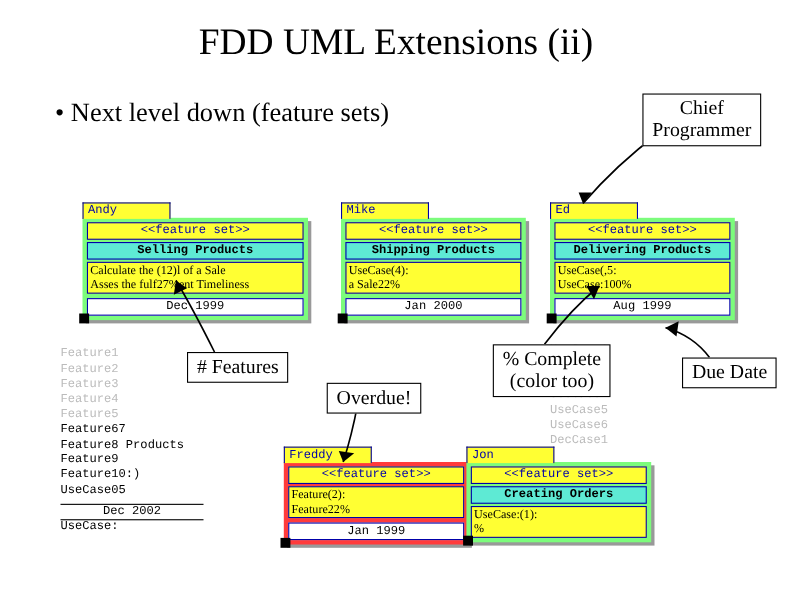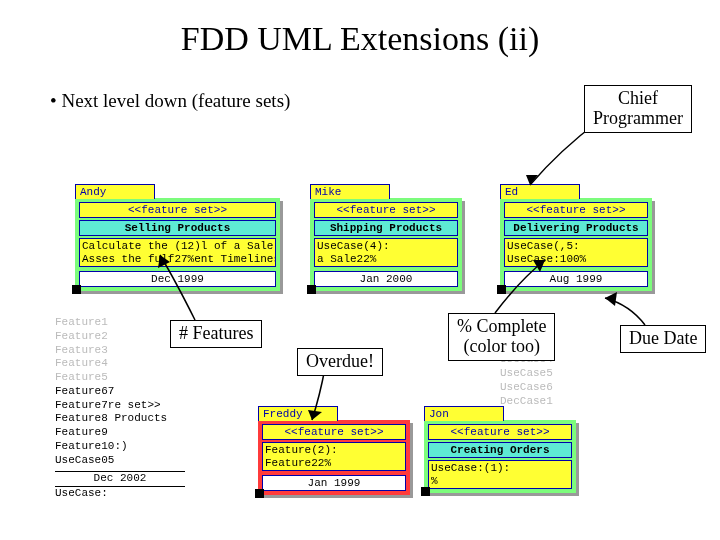--- a/index.html
+++ b/index.html
@@ -16,21 +16,21 @@
     width: 100%;
     text-align: center;
     font-size: 34px;
     position: absolute;
     top: 20px;
   }
   .subtitle {
     position: absolute;
     top: 90px;
     left: 50px;
-    font-size: 19px;
+    font-size: 24px;
     text-align: right;
   }
   .subtitle::before {
     content: "• ";
   }
 
   
   .callout {
     position: absolute;
     background: #fff;
@@ -38,21 +38,21 @@
     padding: 3px 8px;
     font-size: 18px;
     text-align: center;
     line-height: 1.1;
     z-index: 20;
   }
 
   
   .card {
     position: absolute;
-    width: 152px;
+    width: 168px;
     background: #7cfc7c;
     box-shadow: 3px 3px 0 rgba(0,0,0,0.4);
     z-index: 10;
     font-family: "Courier New", monospace;
     font-size: 11px;
   }
   .card.red { background: #ff3b3b; }
   .tab {
     position: absolute;
     top: -14px;
@@ -85,20 +85,21 @@
   }
   .rows {
     background: #ffff33;
     border: 1px solid #00a;
     margin: 2px 4px 4px 4px;
     min-height: 24px;
     padding: 1px 2px;
     line-height: 1.15;
     white-space: nowrap;
     overflow: hidden;
+    font-family: Liberation Serif, serif;
   }
   .date {
     background: #fff;
     border: 1px solid #00a;
     margin: 0 4px 4px 4px;
     padding: 1px 2px;
     text-align: center;
   }
   .corner {
     position: absolute;
@@ -215,21 +216,20 @@
   <div class="corner"></div>
 </div>
 
 <div class="ghost">
   <div>Feature1</div>
   <div>Feature2</div>
   <div>Feature3</div>
   <div>Feature4</div>
   <div>Feature5</div>
   <div class="dark">Feature67</div>
-  <div class="dark">Feature7re set&gt;&gt;</div>
   <div class="dark">Feature8 Products</div>
   <div class="dark">Feature9</div>
   <div class="dark">Feature10:)</div>
   <div class="dark">UseCase05</div>
   <div class="dark" style="border-top:1px solid #000;border-bottom:1px solid #000;margin-top:4px;text-align:center">Dec 2002</div>
   <div class="dark">UseCase:</div>
 </div>
 
 <div class="ghost" style="left:500px; top:312px; width:130px;">
   <div>UseCase1</div>

